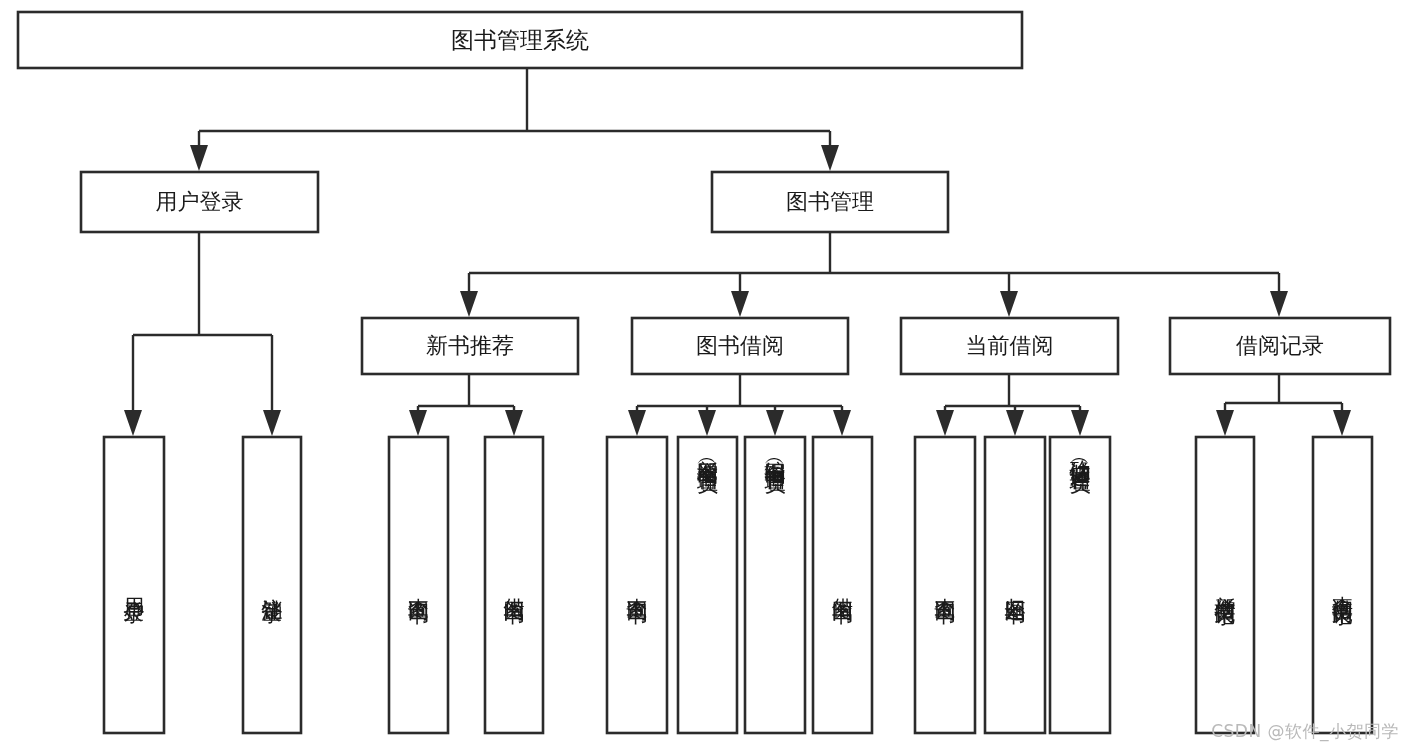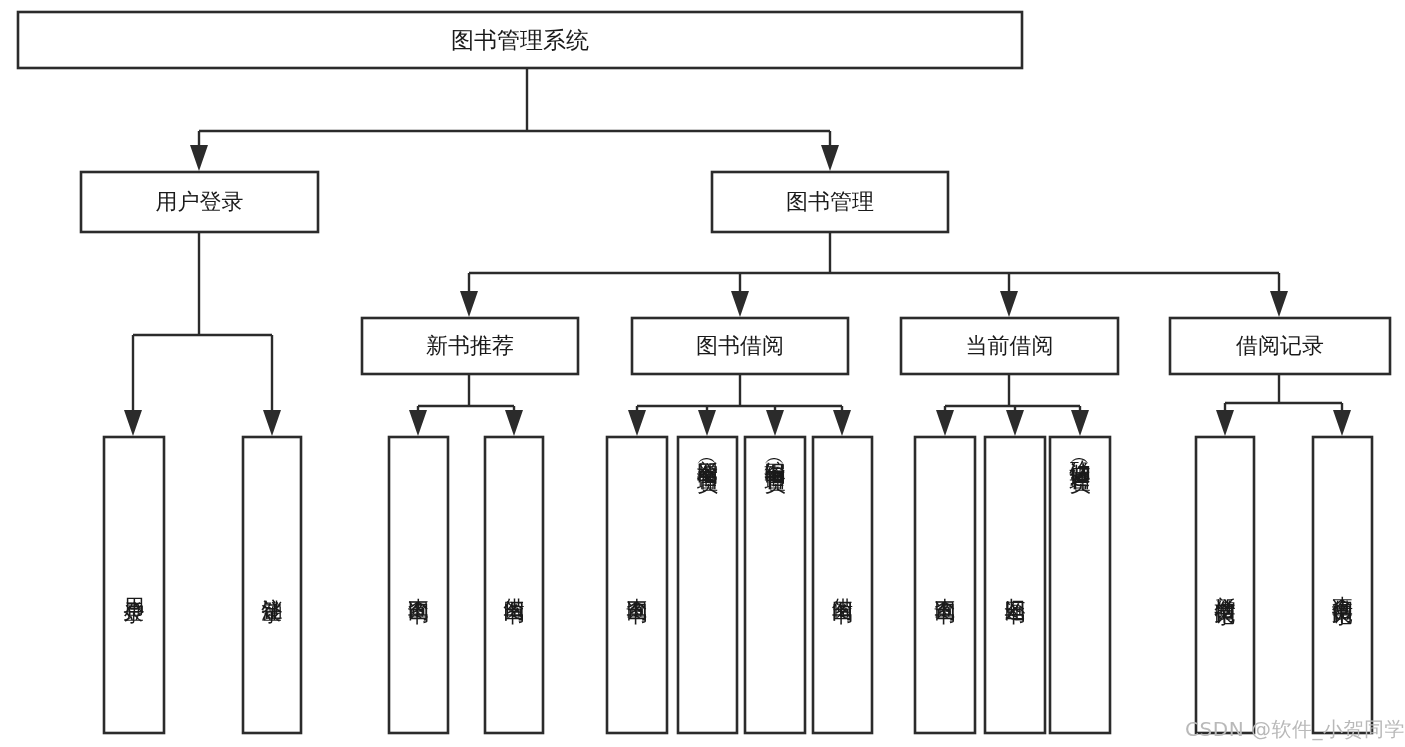--- a/index.html
+++ b/index.html
@@ -68,24 +68,24 @@
     text-orientation: upright;
     font-family: "DejaVu Sans", "Liberation Sans", sans-serif;
     font-size: 21px;
     line-height: 1.05;
     letter-spacing: 2px;
     color: #1a1a1a;
     white-space: nowrap;
   }
   .watermark {
     position: absolute;
-    right: 0;
+    right: 6px;
     bottom: 4px;
     font-family: "DejaVu Sans", "Liberation Sans", sans-serif;
-    font-size: 20px;
+    font-size: 17px;
     color: #b9b9b9;
     letter-spacing: 0.5px;
     white-space: nowrap;
   }
 </style>
 </head>
 <body>
 
 <div id="diagram-root">
   <svg id="diagram-canvas" viewBox="0 0 1405 747">

